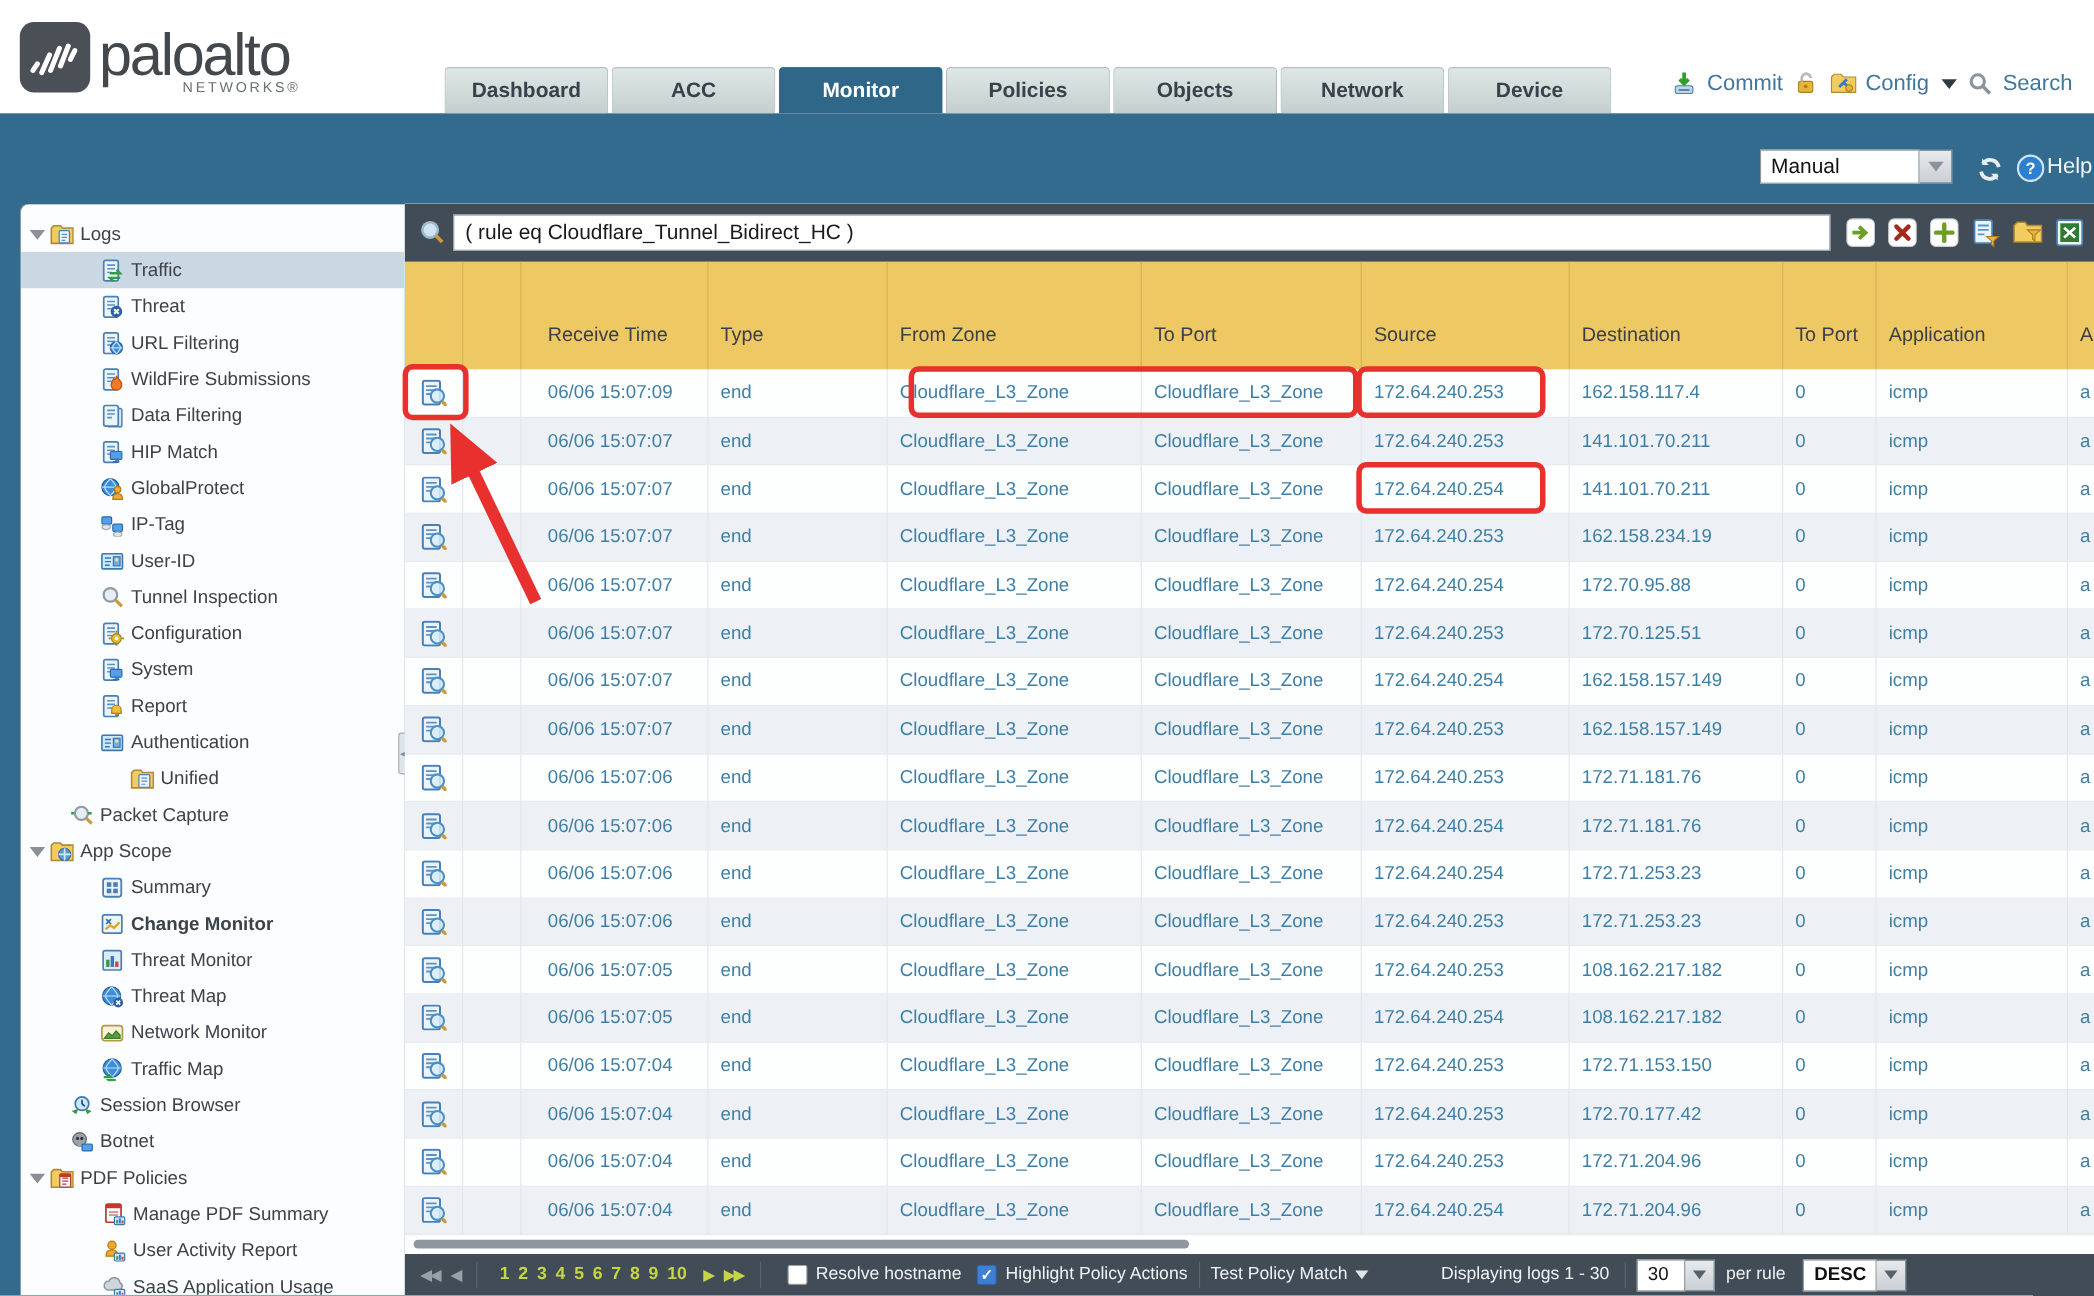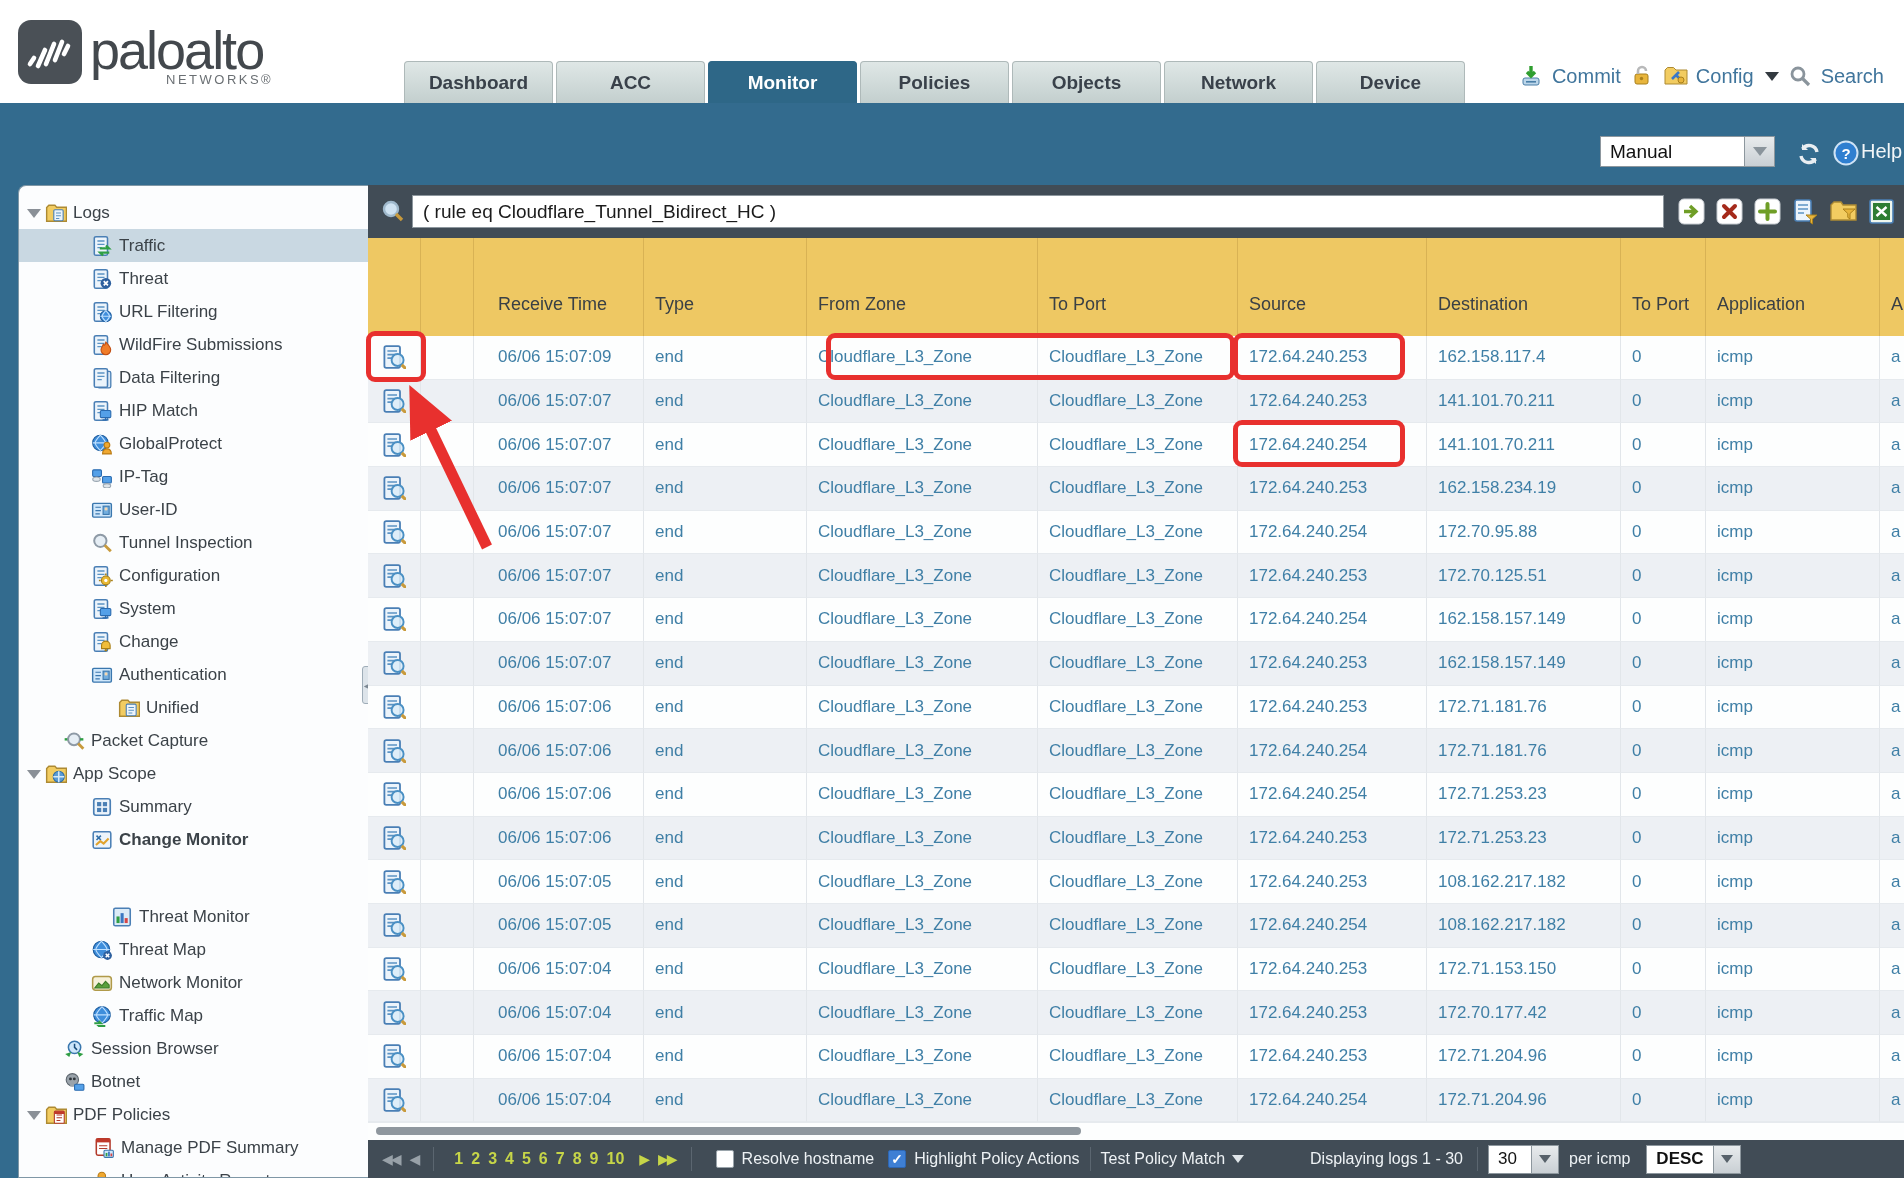--- a/index.html
+++ b/index.html
@@ -341,21 +341,21 @@
       </div>
       <div class="titem" style="padding-left: 72px;">
         <span class="ticon">
           <svg width="22" height="22" viewBox="0 0 20 20">
             <rect x="3" y="1.5" width="12" height="17" rx="1.5" fill="#ecf4fb" stroke="#4a7fb5" stroke-width="1.4"></rect>
             <path d="M5.8 5.5h6.5M5.8 8.5h6.5M5.8 11.5h4" stroke="#5b93c4" stroke-width="1.3" fill="none"></path>
             <path d="M13.5 9.2a3.9 3.9 0 0 1 3.9 3.9v2.9h-7.8v-2.9a3.9 3.9 0 0 1 3.9-3.9z" fill="#f0bd3a" stroke="#a87f16"></path>
             <circle cx="13.5" cy="17.4" r="1.1" fill="#a87f16"></circle>
           </svg>
         </span>
-        <span>Change</span>
+        <span>Report</span>
       </div>
       <div class="titem" style="padding-left: 72px;">
         <span class="ticon">
           <svg width="22" height="22" viewBox="0 0 20 20">
             <rect x="1.5" y="4" width="17" height="12.5" rx="1" fill="#cfe7fb" stroke="#3a77ae" stroke-width="1.3"></rect>
             <path d="M4 7.5h5M4 10.5h5M4 13.5h4" stroke="#3a77ae" stroke-width="1.1"></path>
             <rect x="11" y="6.5" width="5.5" height="7.5" fill="#74aede" stroke="#3a77ae"></rect>
             <circle cx="13.7" cy="9" r="1.4" fill="#f5d7b0"></circle>
           </svg>
         </span>
@@ -408,21 +408,21 @@
       <div class="titem" style="padding-left: 72px; font-weight: bold;">
         <span class="ticon">
           <svg width="22" height="22" viewBox="0 0 20 20">
             <rect x="2" y="2.5" width="16" height="15" rx="1.5" fill="#ecf4fb" stroke="#4a7fb5" stroke-width="1.4"></rect>
             <path d="M5 6l4 4M9 6L5 10" stroke="#2f6da8" stroke-width="1.4"></path>
             <path d="M4.5 14.5l4-3.5 3 2.2 4.5-4.5" stroke="#e0a32e" stroke-width="1.9" fill="none"></path>
           </svg>
         </span>
         <span>Change Monitor</span>
       </div>
-      <div class="titem" style="padding-left: 92px; margin-top: 44px;">
+      <div class="titem" style="padding-left: 72px;">
         <span class="ticon">
           <svg width="22" height="22" viewBox="0 0 20 20">
             <rect x="2.5" y="2" width="15" height="16" rx="1.5" fill="#dcebf7" stroke="#4a7fb5" stroke-width="1.4"></rect>
             <rect x="5" y="9.5" width="2.8" height="6" fill="#2f9e44"></rect>
             <rect x="8.7" y="6.5" width="2.8" height="9" fill="#3a77c2"></rect>
             <rect x="12.4" y="11" width="2.8" height="4.5" fill="#d64545"></rect>
           </svg>
         </span>
         <span>Threat Monitor</span>
       </div>
@@ -995,21 +995,21 @@
           <span class="tri"></span>
       </span>
       <span class="pg-lbl" style="margin-left:66px">Displaying logs 1 - 30</span>
       <span class="vdiv" style="margin-left:14px"></span>
       <span class="mini-sel" style="margin-left:0">
         <span class="mini-box">30</span>
         <span class="mini-btn">
             <span class="tri"></span>
           </span>
       </span>
-      <span class="pg-lbl" style="margin-left:10px">per icmp</span>
+      <span class="pg-lbl" style="margin-left:10px">per rule</span>
       <span class="mini-sel" style="margin-left:16px">
         <span class="mini-box" style="font-weight:bold">DESC</span>
         <span class="mini-btn">
             <span class="tri"></span>
           </span>
       </span>
     </div>
   </div>
 
   <div class="anno-box" style="left:366px; top:331px; width:60px; height:51px;"></div>

